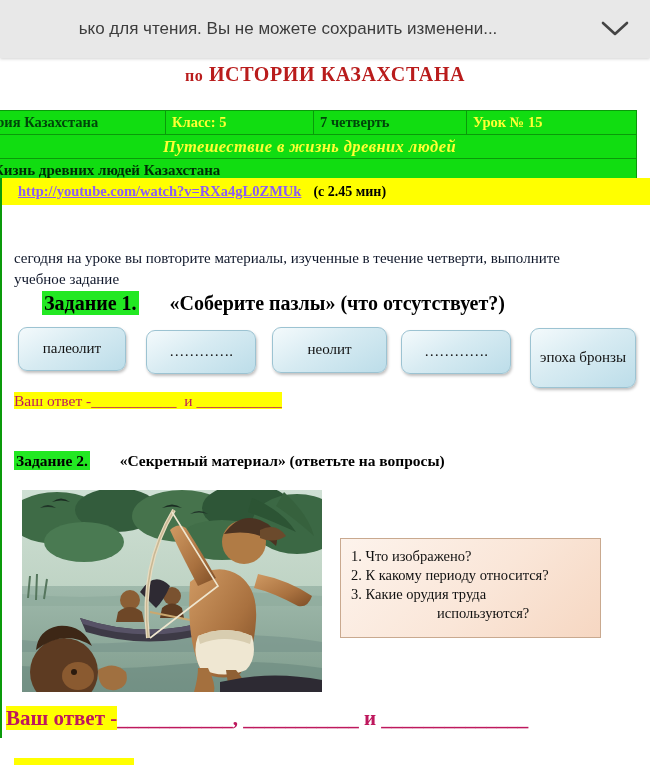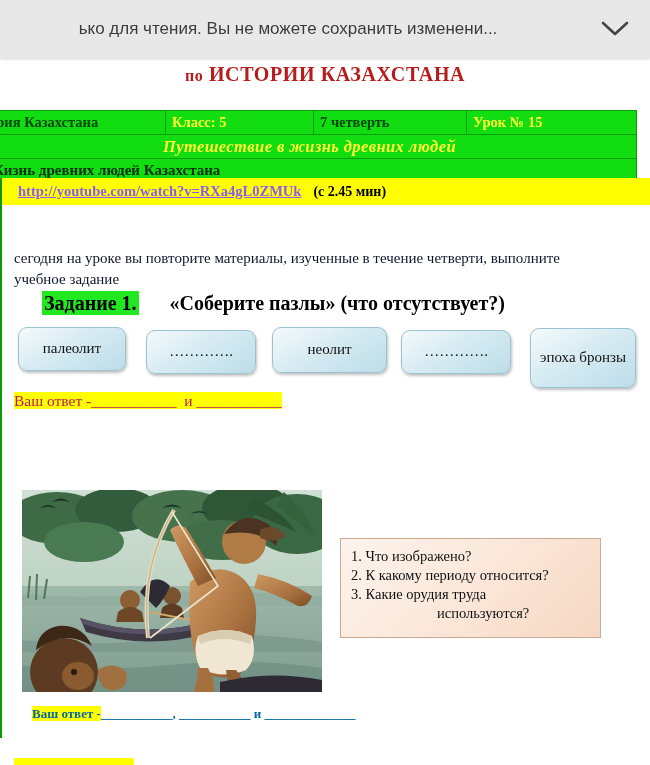--- a/index.html
+++ b/index.html
@@ -251,24 +251,24 @@
     color: #111;
     line-height: 1.32;
     white-space: nowrap;
   }
   .qline.indent { padding-left: 86px; }
 
   
   #answer2 {
     position: absolute;
     top: 706px;
-    left: 32px;
-    font-size: 13px;
-    font-weight: bold;
-    color: #0369a1;
+    left: 6px;
+    font-size: 21px;
+    font-weight: bold;
+    color: #be185d;
     white-space: nowrap;
   }
 
   
   #left-rule {
     position: absolute;
     top: 178px;
     left: 0px;
     width: 2px;
     height: 560px;
@@ -333,20 +333,24 @@
     <div class="puzzle-box" style="left:146px; top:5px;  width:110px; height:44px;">………….</div>
     <div class="puzzle-box" style="left:272px; top:2px;  width:115px; height:46px;">неолит</div>
     <div class="puzzle-box" style="left:401px; top:5px;  width:110px; height:44px;">………….</div>
     <div class="puzzle-box" style="left:530px; top:3px;  width:106px; height:60px; padding:0 8px;">эпоха бронзы</div>
   </div>
 
   <div id="answer1">
     <span class="hl-yellow">Ваш ответ -</span><span class="hl-yellow">___________</span><span class="hl-yellow">&nbsp;&nbsp;</span><span class="hl-yellow">и</span><span class="hl-yellow">&nbsp;</span><span class="hl-yellow">___________</span>
   </div>
 
+  <div id="task2-head">
+    <span class="task-badge">Задание 2.</span>
+    <span class="task-title">«Секретный материал»  (ответьте на вопросы)</span>
+  </div>
 
   <div id="illustration">
     <svg width="300" height="202" viewBox="0 0 300 202" xmlns="http://www.w3.org/2000/svg">
       <defs>
         <linearGradient id="skyG" x1="0" y1="0" x2="0" y2="1">
           <stop offset="0%" stop-color="#cfe0d4"></stop>
           <stop offset="100%" stop-color="#aec6b4"></stop>
         </linearGradient>
         <linearGradient id="waterG" x1="0" y1="0" x2="0" y2="1">
           <stop offset="0%" stop-color="#9fb9ab"></stop>

